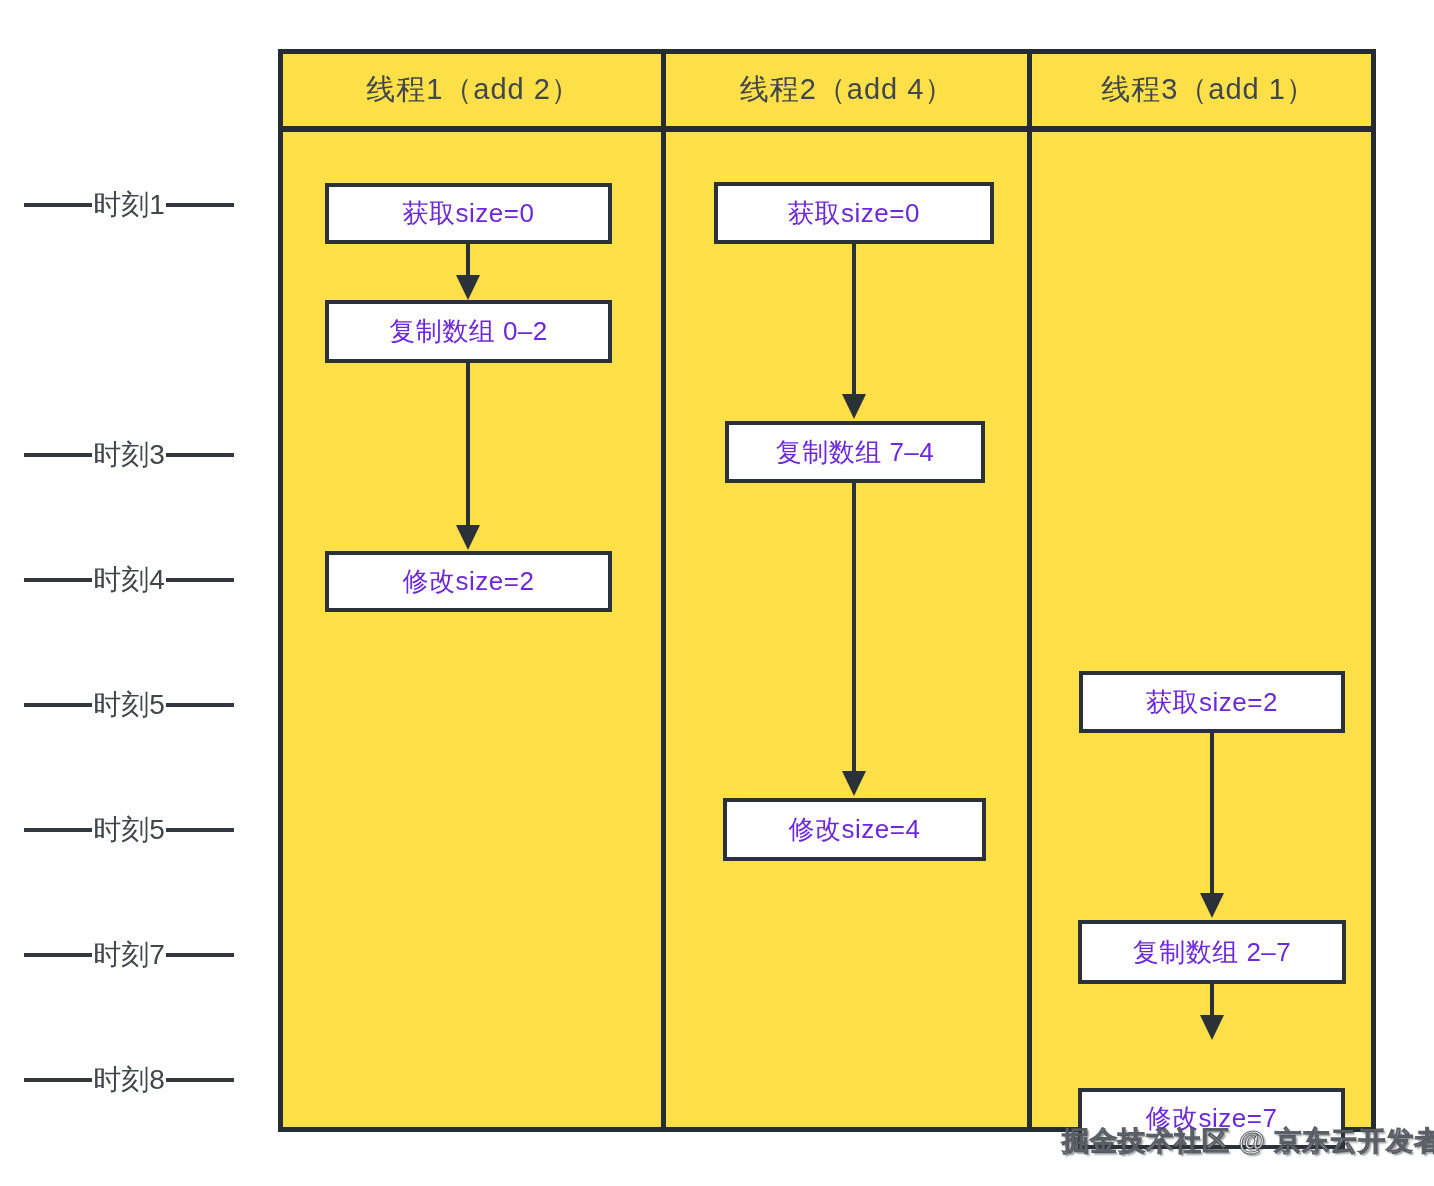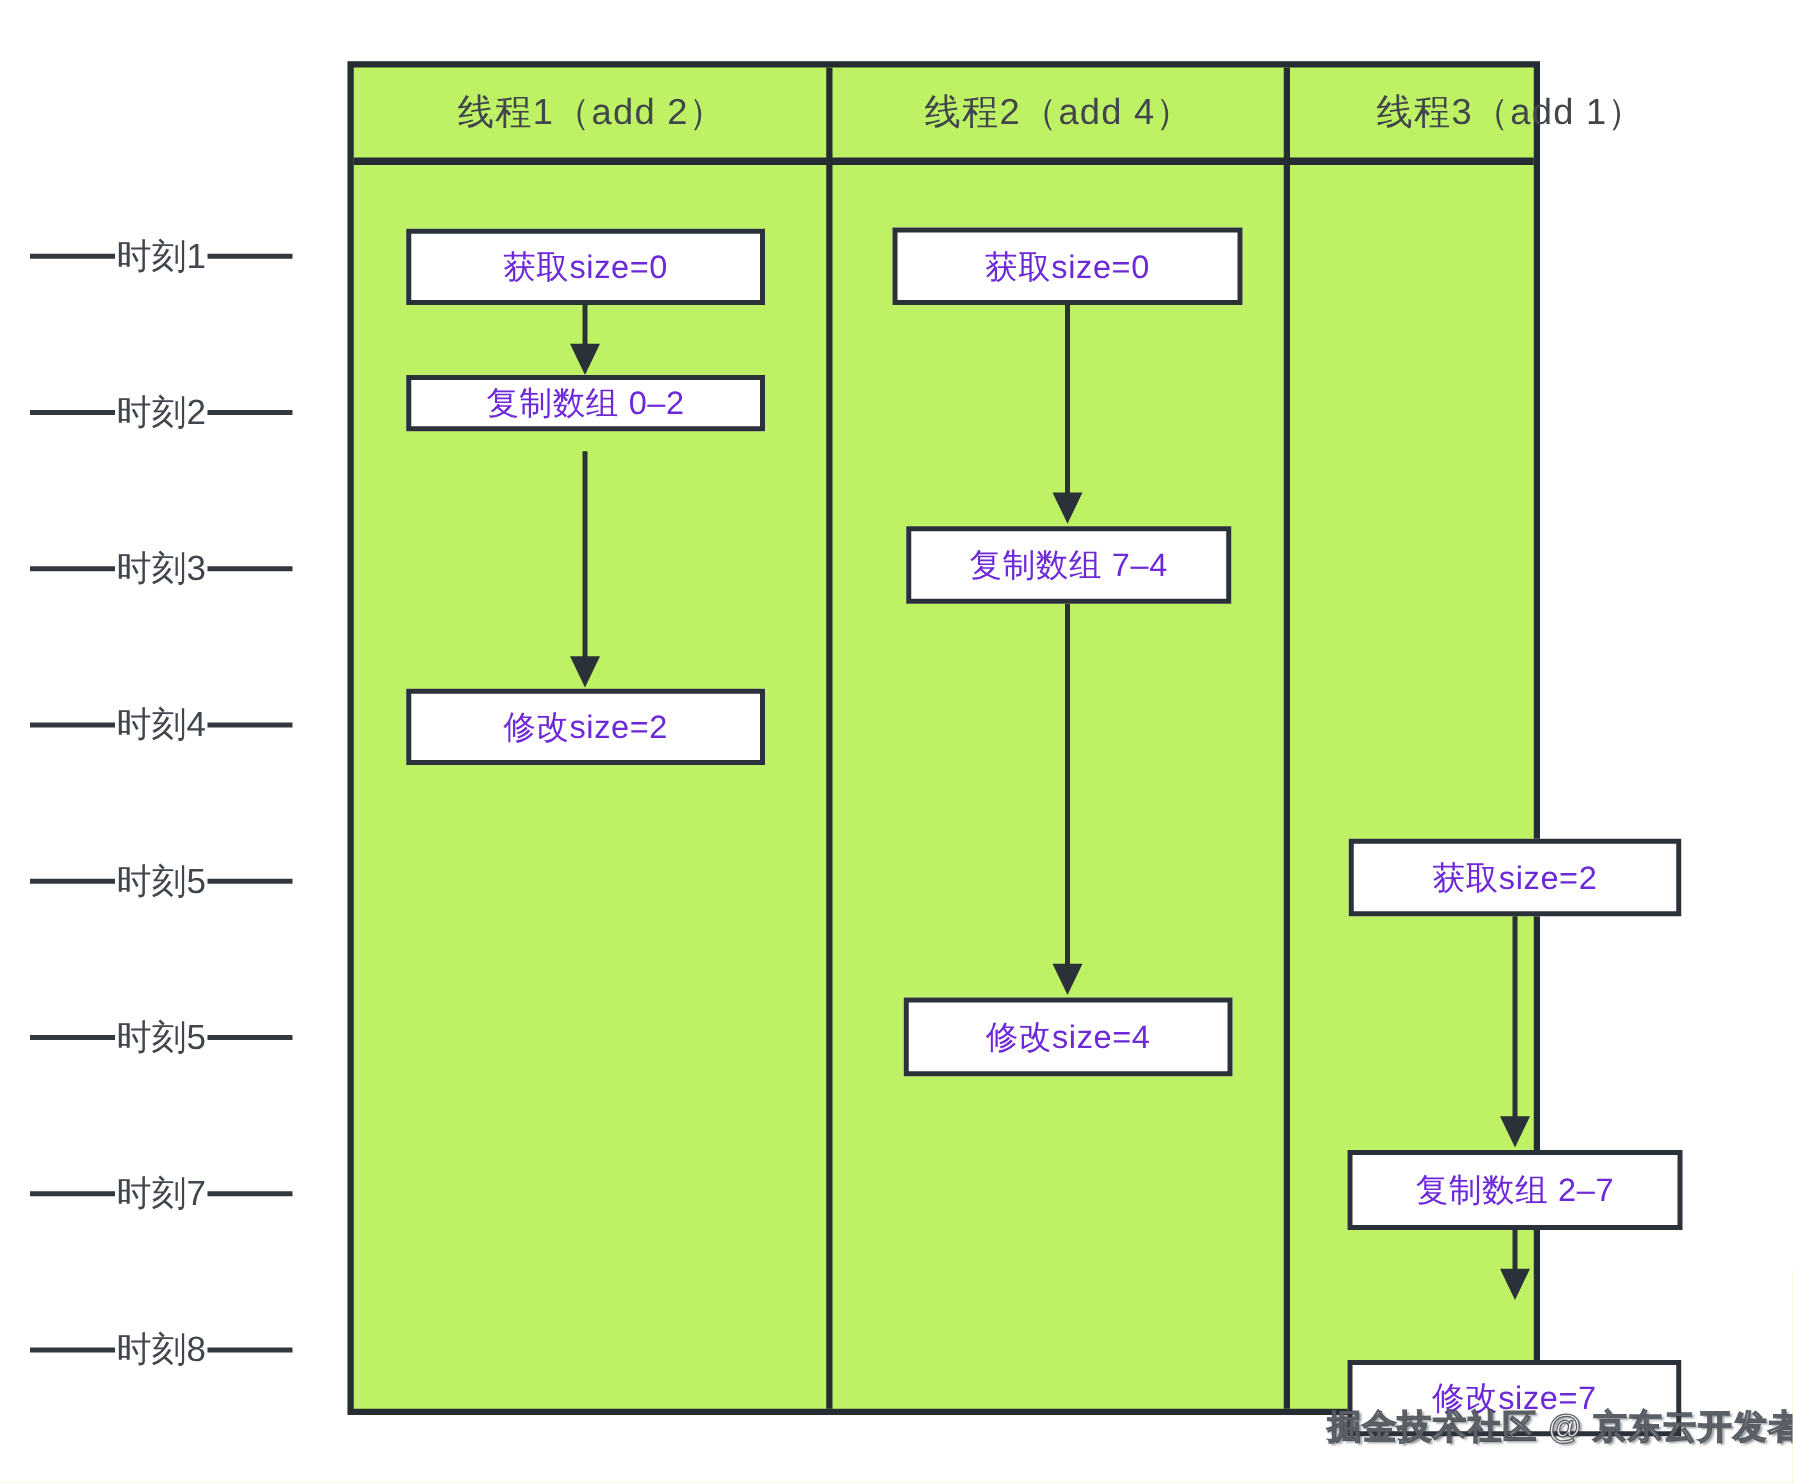--- a/index.html
+++ b/index.html
@@ -7,22 +7,22 @@
     --box-bc:#2b3138;    
     --txt:#3d4248;       
     --line:#33383f;      
   }
   *{margin:0;padding:0;box-sizing:border-box;}
   html,body{width:1434px;height:1186px;background:#ffffff;
     font-family:"Liberation Sans", sans-serif;color:var(--txt);}
   .diagram{position:absolute;left:0;top:0;width:1434px;height:1186px;overflow:hidden;}
 
   
-  .grid{position:absolute;left:278px;top:49px;width:954px;height:1083px;
-    border:5px solid var(--bc);background:#bef264;}
+  .grid{position:absolute;left:278px;top:49px;width:1098px;height:1083px;
+    border:5px solid var(--bc);background:#fde047;}
   .header-row{position:absolute;left:0;top:0;right:0;height:78px;
     border-bottom:6px solid var(--bc);}
   .header-cell{position:absolute;top:0;height:72px;display:flex;
     align-items:center;justify-content:center;font-size:29px;color:#41464c;
     letter-spacing:1px;white-space:nowrap;}
   .hc1{left:0;width:381px;}
   .hc2{left:381px;width:366px;}
   .hc3{left:747px;width:357px;}
   .vline{position:absolute;top:0;bottom:0;width:5px;background:var(--bc);}
   .v1{left:378px;}
@@ -66,25 +66,20 @@
     <div class="header-cell hc1">线程1（add 2）</div>
     <div class="header-cell hc2">线程2（add 4）</div>
     <div class="header-cell hc3">线程3（add 1）</div>
   </div>
 
   <div class="time-marker" style="top:186px">
     <span class="tline"></span>
     <span class="tlabel">时刻1</span>
     <span class="tline"></span>
   </div>
-  <div class="time-marker" style="top:311px">
-    <span class="tline"></span>
-    <span class="tlabel">时刻2</span>
-    <span class="tline"></span>
-  </div>
   <div class="time-marker" style="top:436px">
     <span class="tline"></span>
     <span class="tlabel">时刻3</span>
     <span class="tline"></span>
   </div>
   <div class="time-marker" style="top:561px">
     <span class="tline"></span>
     <span class="tlabel">时刻4</span>
     <span class="tline"></span>
   </div>
@@ -107,21 +102,21 @@
     <span class="tline"></span>
     <span class="tlabel">时刻8</span>
     <span class="tline"></span>
   </div>
 
   <div class="op-box" style="left:325px;top:183px;width:287px;height:61px">获取size=0</div>
   <div class="arrow" style="left:456px;top:244px;height:56px">
     <span class="shaft"></span>
     <span class="head"></span>
   </div>
-  <div class="op-box" style="left:325px;top:300px;width:287px;height:45px">复制数组 0–2</div>
+  <div class="op-box" style="left:325px;top:300px;width:287px;height:63px">复制数组 0–2</div>
   <div class="arrow" style="left:456px;top:361px;height:189px">
     <span class="shaft"></span>
     <span class="head"></span>
   </div>
   <div class="op-box" style="left:325px;top:551px;width:287px;height:61px">修改size=2</div>
 
   <div class="op-box" style="left:714px;top:182px;width:280px;height:62px">获取size=0</div>
   <div class="arrow" style="left:842px;top:244px;height:175px">
     <span class="shaft"></span>
     <span class="head"></span>

